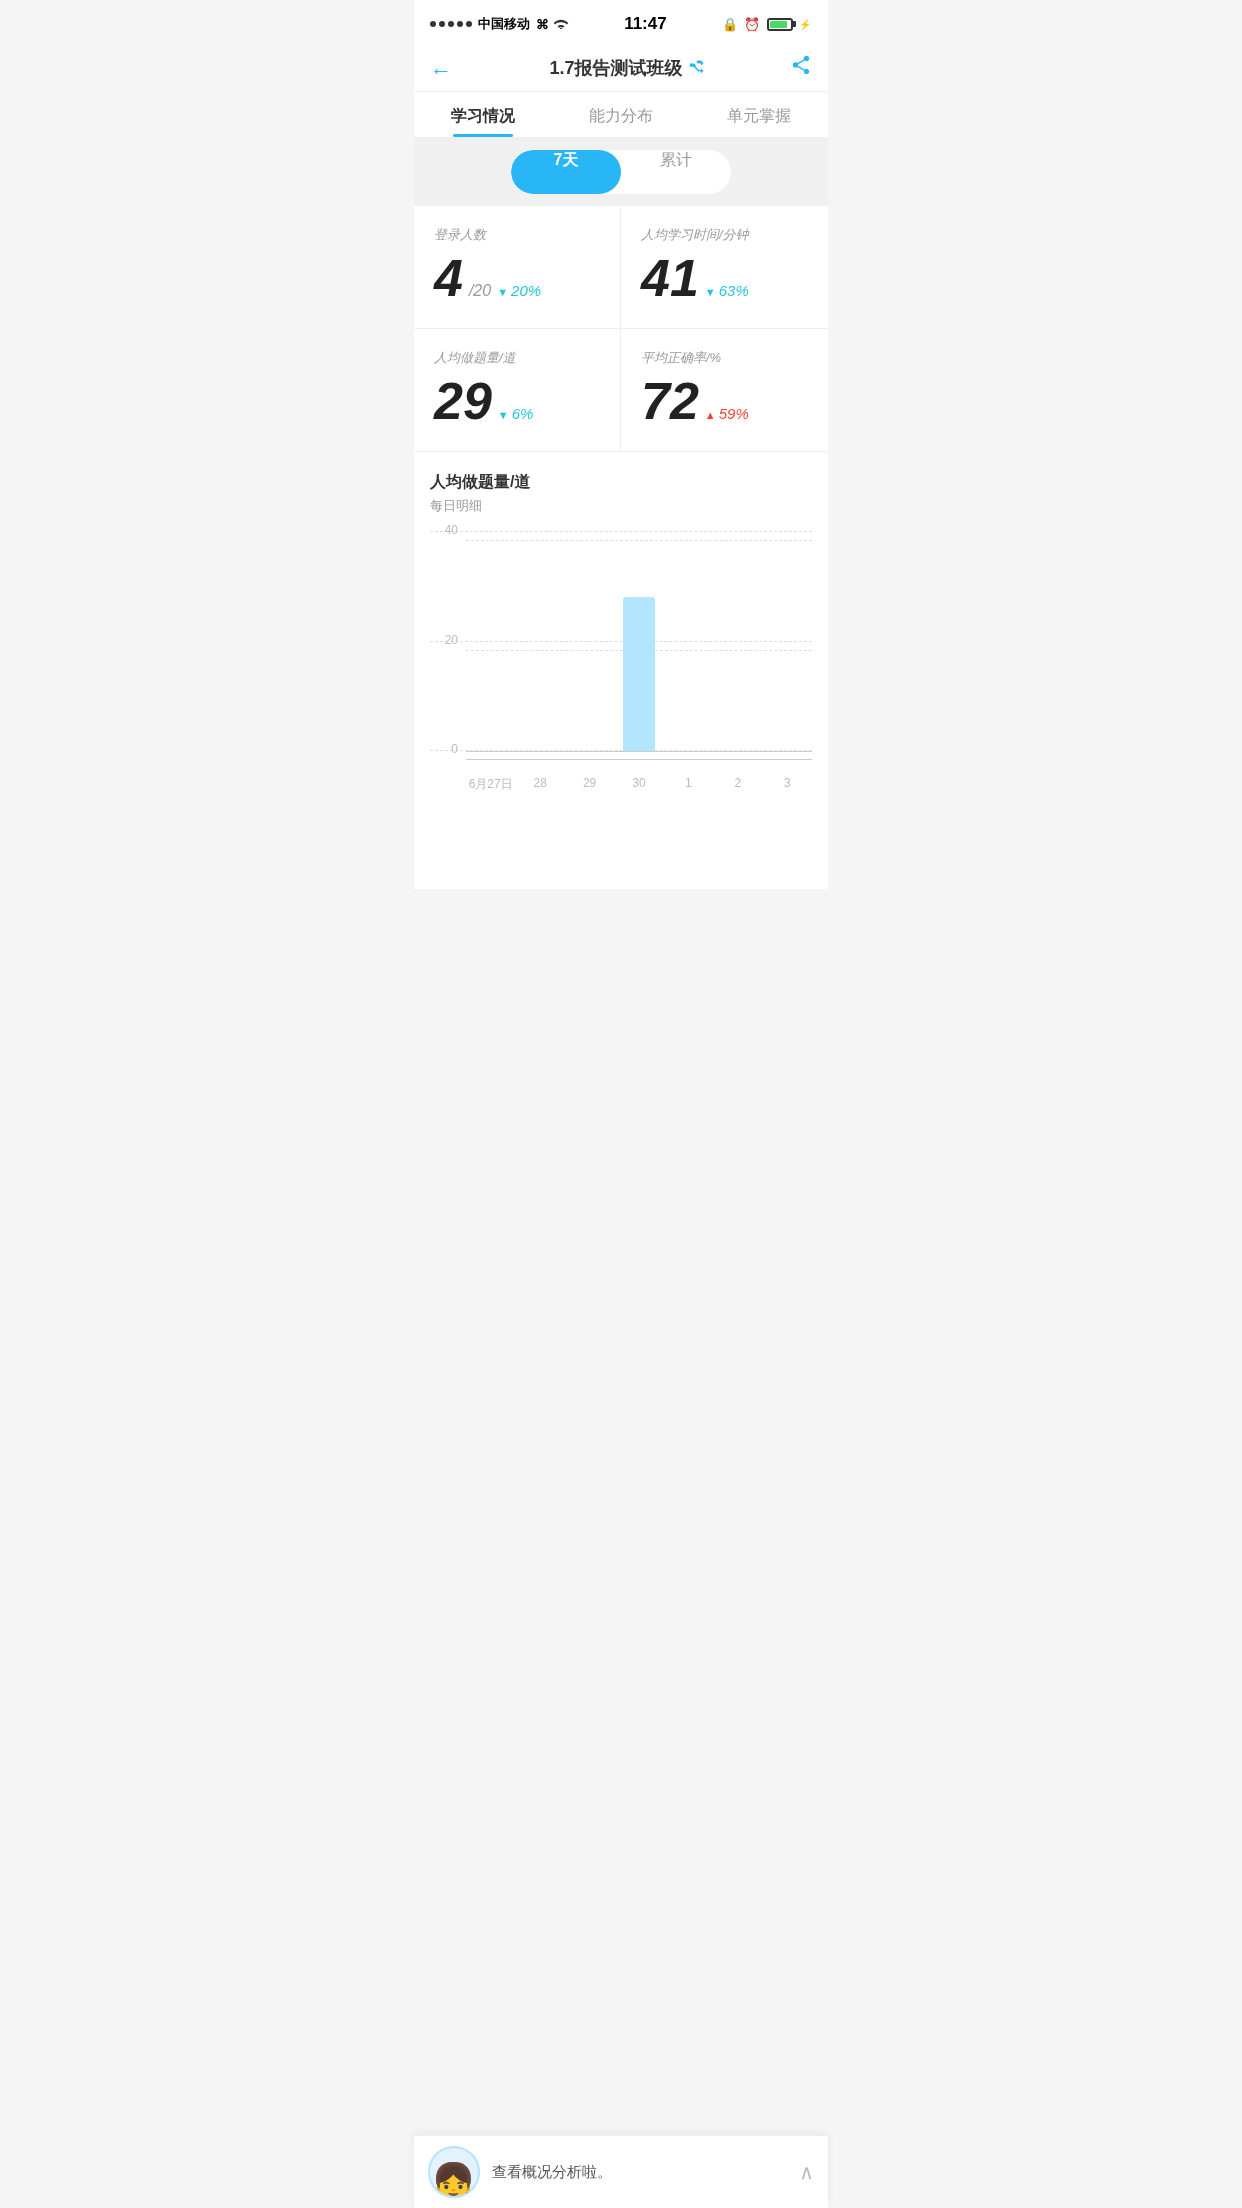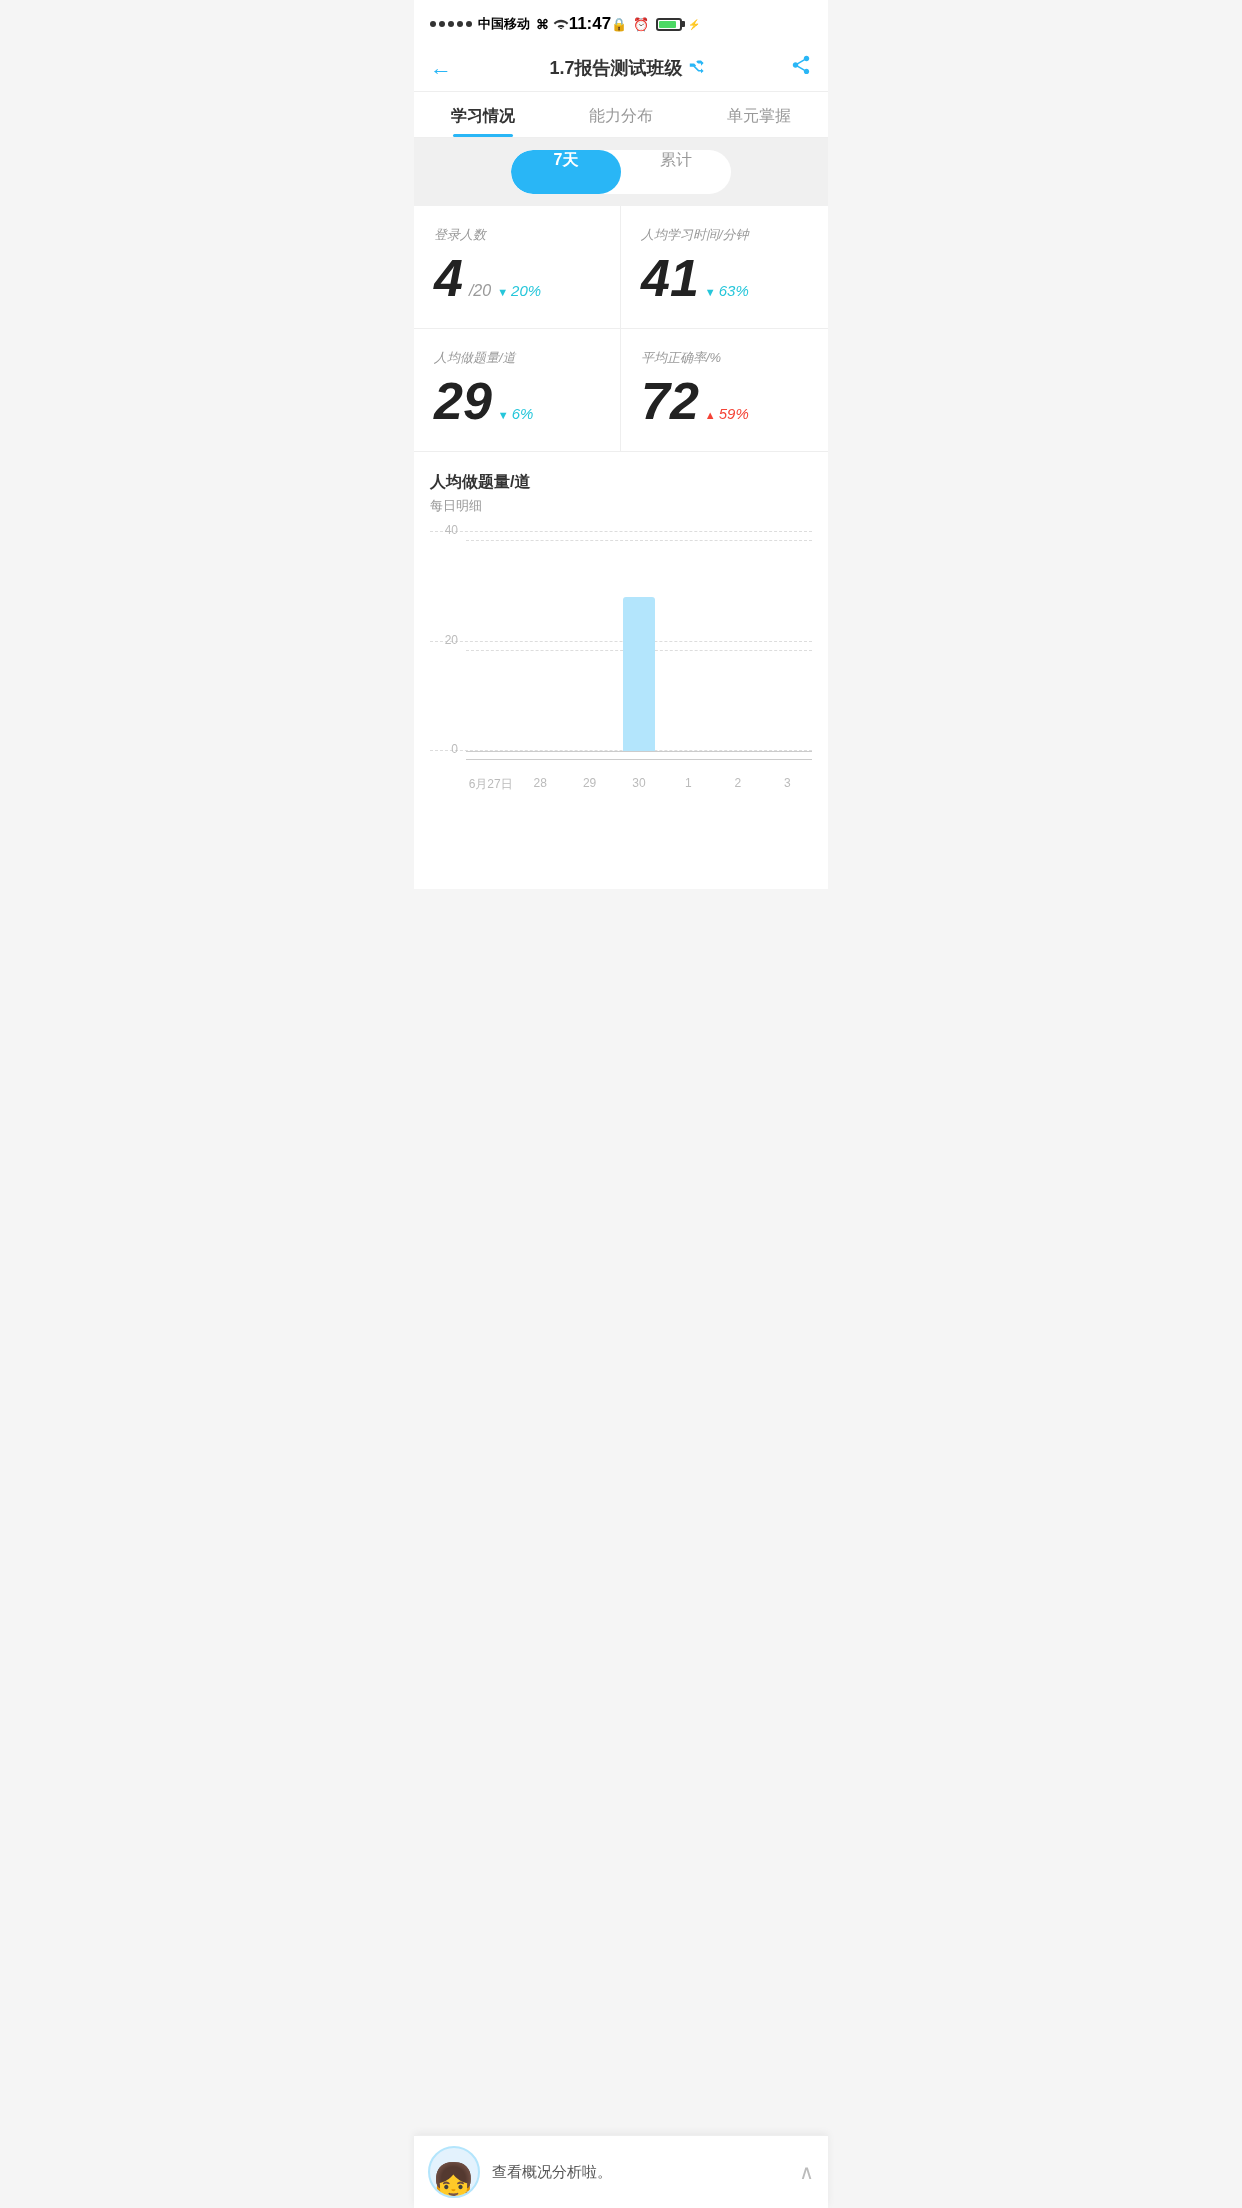--- a/index.html
+++ b/index.html
@@ -10,21 +10,21 @@
       width: 414px;
       margin: 0 auto;
       position: relative;
       overflow-x: hidden;
     }
 
     
     .status-bar {
       background: #fff;
       display: flex;
-      justify-content: flex-start;
+      justify-content: space-between;
       align-items: center;
       padding: 8px 16px 4px;
       height: 44px;
     }
     .status-left { display: flex; align-items: center; gap: 6px; font-size: 13px; font-weight: 600; }
     .status-dots { display: flex; gap: 3px; }
     .status-dot { width: 6px; height: 6px; border-radius: 50%; background: #333; }
     .status-center { font-size: 17px; font-weight: 600; }
     .status-right { display: flex; align-items: center; gap: 6px; font-size: 13px; }
     .battery-icon {

